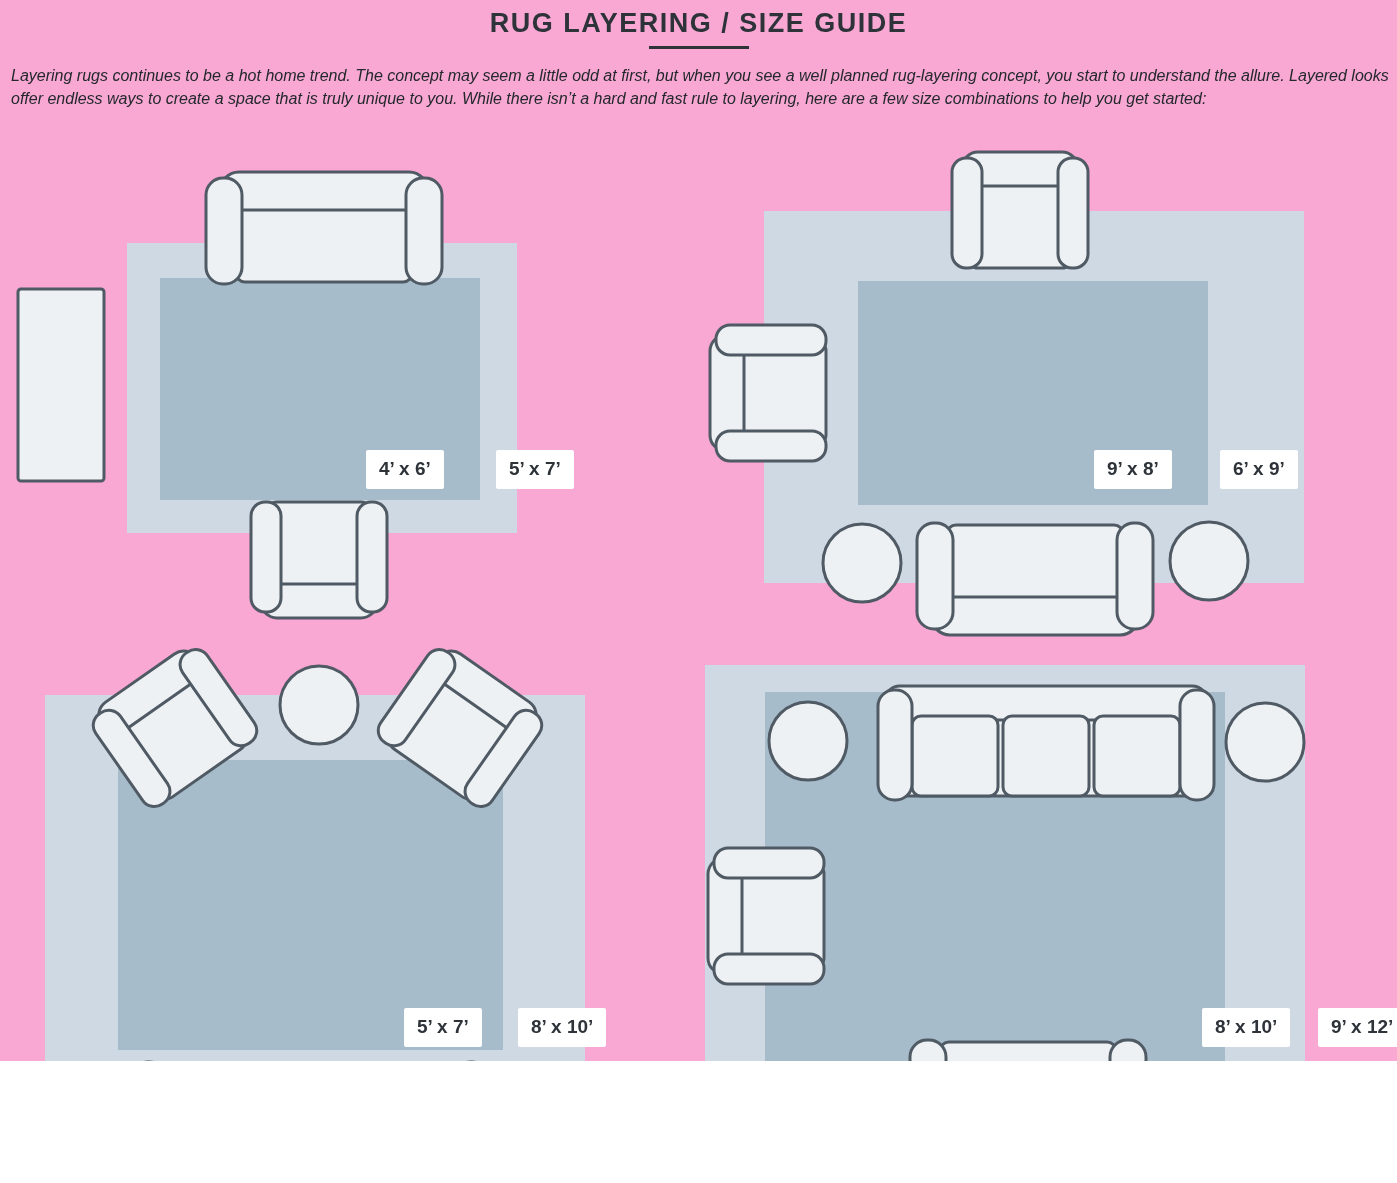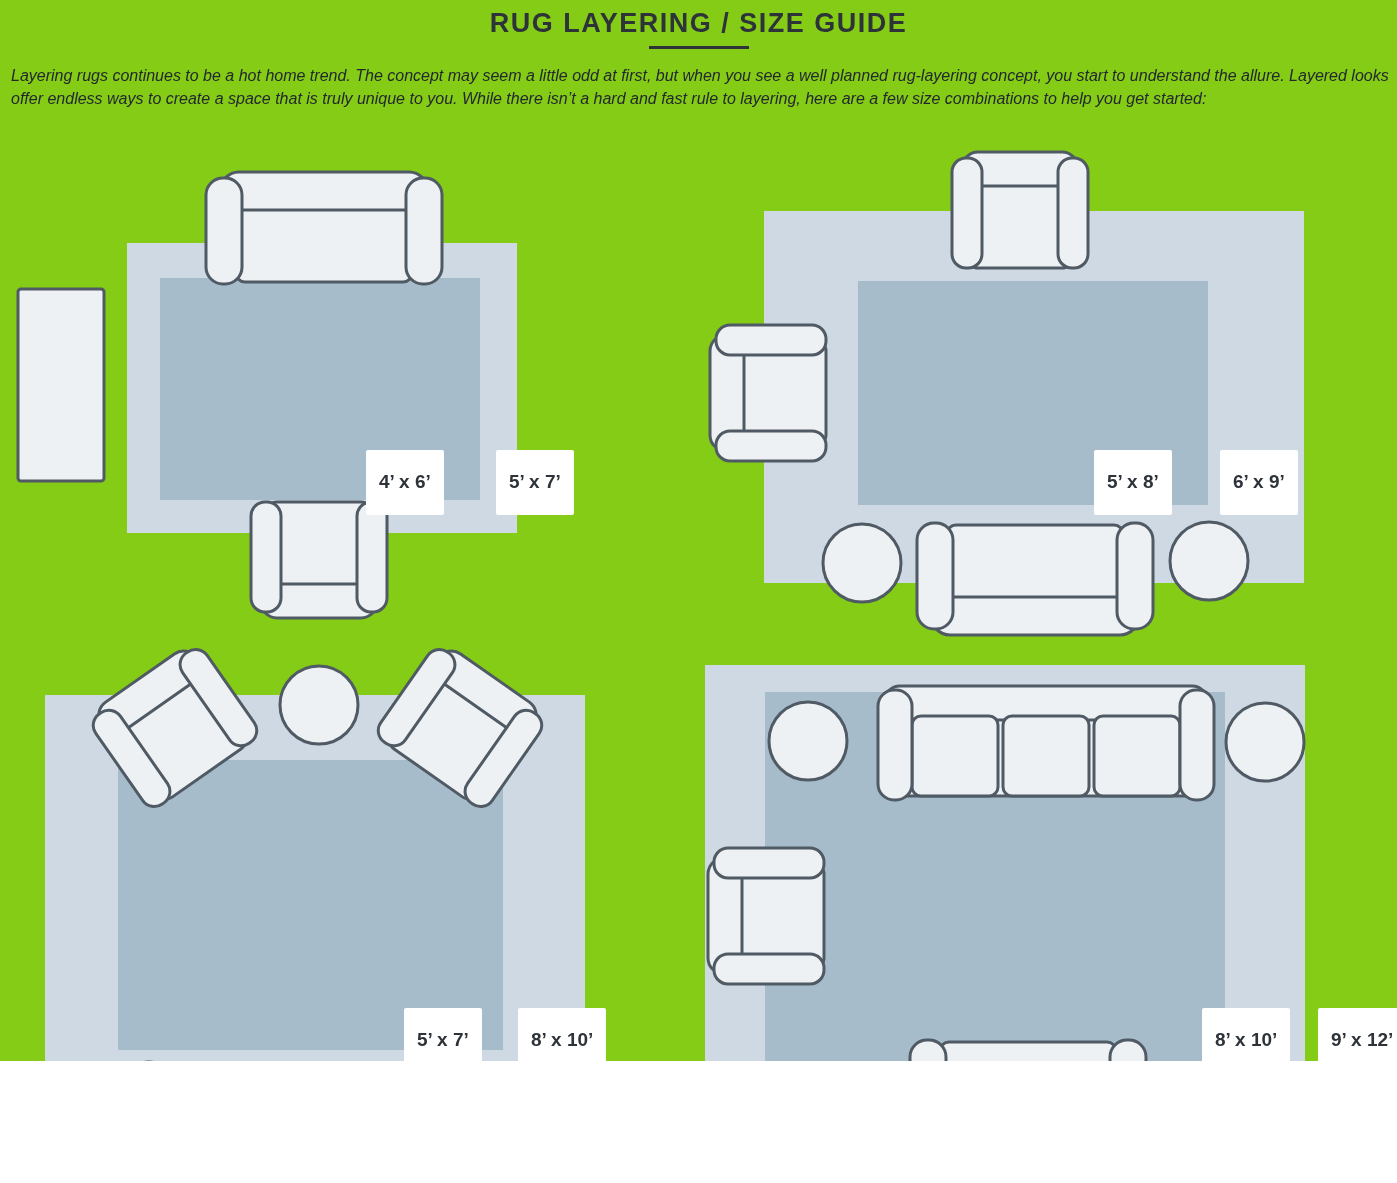--- a/index.html
+++ b/index.html
@@ -5,34 +5,34 @@
   :root{
     --outer-rug:#cfd9e3;
     --inner-rug:#a7bccb;
     --furniture-fill:#eef1f3;
     --furniture-stroke:#4f5a64;
     --label-bg:#ffffff;
     --text:#2d3339;
   }
   *{margin:0;padding:0;box-sizing:border-box;}
   body{background:#ffffff;font-family:"Liberation Sans",sans-serif;}
-  .page{position:relative;width:1397px;height:1061px;background:#84cc16;overflow:hidden;}
+  .page{position:relative;width:1397px;height:1061px;background:#f9a8d4;overflow:hidden;}
   .title{position:absolute;top:8px;left:0;width:100%;text-align:center;
          font-size:27px;font-weight:700;letter-spacing:1.5px;color:var(--text);}
   .title-rule{position:absolute;top:46px;left:50%;transform:translateX(-50%);
          width:100px;height:3px;background:var(--text);}
   .intro{position:absolute;top:64px;left:11px;width:1388px;
          font-size:16px;line-height:1.46;color:#24282c;font-style:italic;}
   .diagram{position:absolute;left:0;top:0;width:0;height:0;}
   .rug{position:absolute;}
   .rug.outer{background:var(--outer-rug);}
   .rug.inner{background:var(--inner-rug);}
   .furn{position:absolute;overflow:visible;}
   .size-label{position:absolute;background:var(--label-bg);color:var(--text);
-         font-weight:700;font-size:19px;line-height:1.2;padding:21px 13px;
+         font-weight:700;font-size:19px;line-height:1.2;padding:8px 13px;
          border-radius:2px;white-space:nowrap;}
 </style>
 </head>
 <body>
 
 <svg width="0" height="0" style="position:absolute" aria-hidden="true">
   <defs>
     <symbol id="sym-sofa" viewBox="0 0 240 116">
       <g style="fill:var(--furniture-fill);stroke:var(--furniture-stroke);stroke-width:3;stroke-linejoin:round">
         <rect x="32" y="30" width="176" height="82" rx="9"></rect>
@@ -106,21 +106,21 @@
       </svg>
     <svg class="furn" style="left:915px;top:521px;width:240px;height:116px;transform:rotate(180deg)" viewBox="0 0 240 116">
         <use href="#sym-sofa"></use>
       </svg>
     <svg class="furn" style="left:820px;top:521px;width:84px;height:84px" viewBox="0 0 84 84">
         <use href="#sym-ottoman"></use>
       </svg>
     <svg class="furn" style="left:1167px;top:519px;width:84px;height:84px" viewBox="0 0 84 84">
         <use href="#sym-ottoman"></use>
       </svg>
-    <div class="size-label" style="left:1094px;top:450px">5’ x 8’</div>
+    <div class="size-label" style="left:1094px;top:450px">9’ x 8’</div>
     <div class="size-label" style="left:1220px;top:450px">6’ x 9’</div>
   </div>
 
   <div class="diagram">
     <div class="rug outer" style="left:45px;top:695px;width:540px;height:430px"></div>
     <div class="rug inner" style="left:118px;top:760px;width:385px;height:290px"></div>
     <svg class="furn" style="left:105px;top:665px;width:140px;height:126px;transform:rotate(-35deg)" viewBox="0 0 140 126">
         <use href="#sym-chair"></use>
       </svg>
     <svg class="furn" style="left:390px;top:665px;width:140px;height:126px;transform:rotate(35deg)" viewBox="0 0 140 126">

